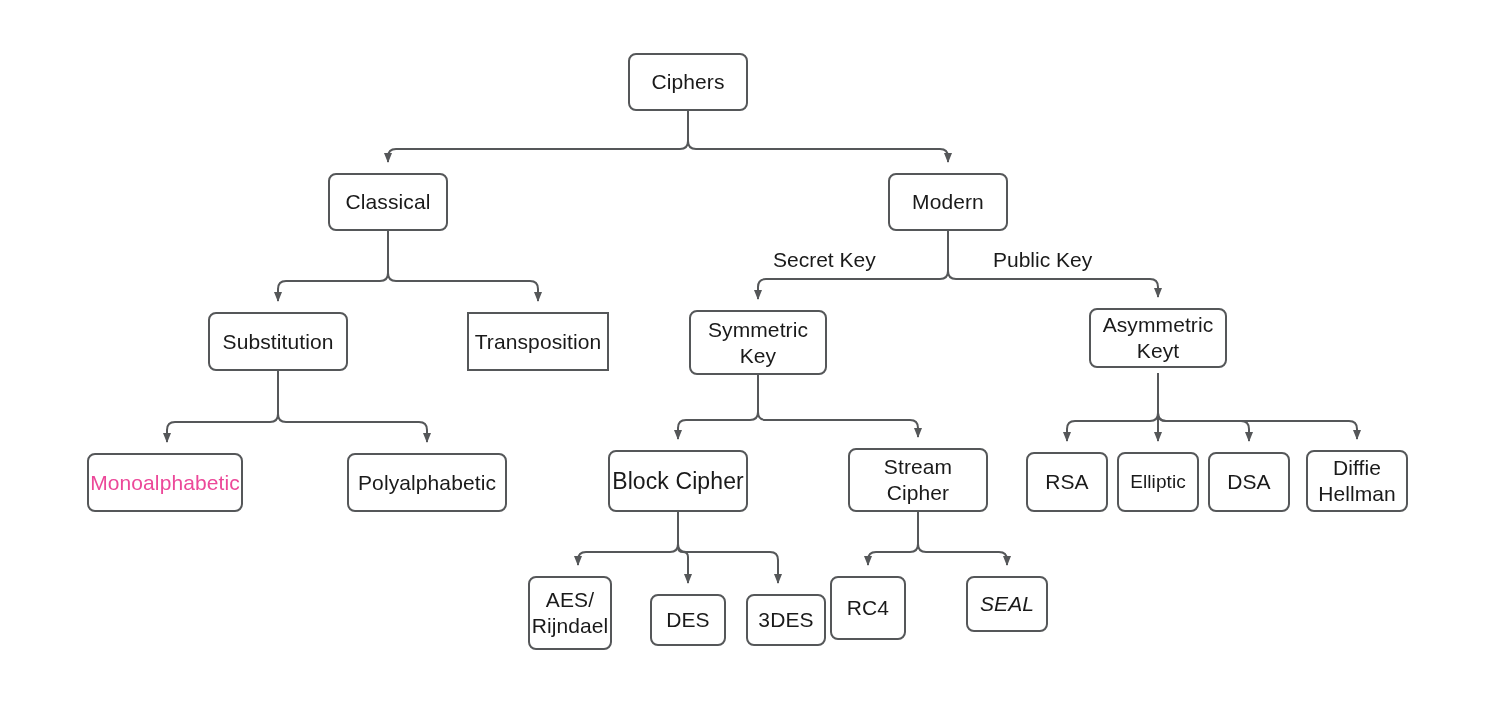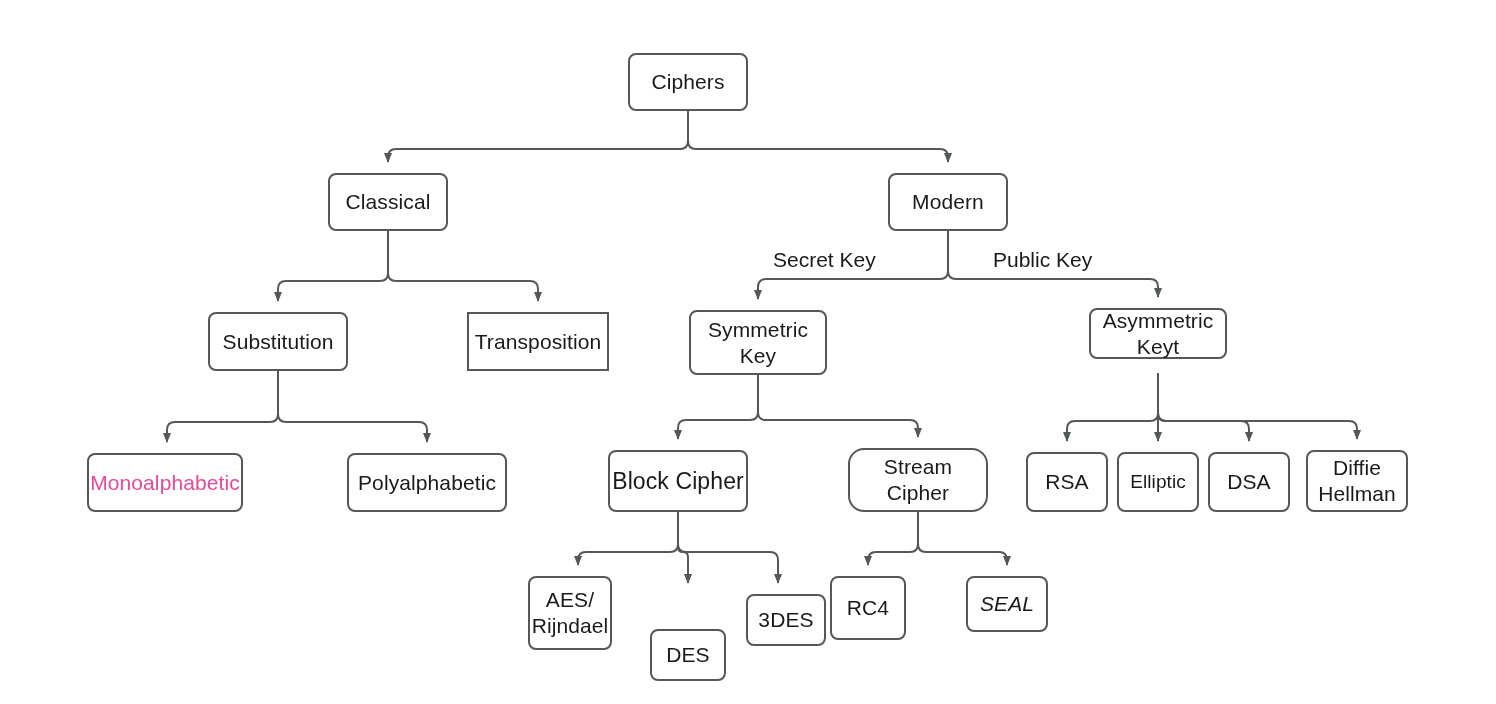--- a/index.html
+++ b/index.html
@@ -82,35 +82,35 @@
       </g>
   </svg>
   <div id="node-layer">
       <div class="node" style="left: 628px; top: 53px; width: 120px; height: 58px; border-color: rgb(85, 87, 89); background: rgb(255, 255, 255); color: rgb(26, 26, 26); border-width: 2px; border-radius: 8px; font-size: 21px;">Ciphers</div>
       <div class="node" style="left: 328px; top: 173px; width: 120px; height: 58px; border-color: rgb(85, 87, 89); background: rgb(255, 255, 255); color: rgb(26, 26, 26); border-width: 2px; border-radius: 8px; font-size: 21px;">Classical</div>
       <div class="node" style="left: 888px; top: 173px; width: 120px; height: 58px; border-color: rgb(85, 87, 89); background: rgb(255, 255, 255); color: rgb(26, 26, 26); border-width: 2px; border-radius: 8px; font-size: 21px;">Modern</div>
       <div class="node" style="left: 208px; top: 312px; width: 140px; height: 59px; border-color: rgb(85, 87, 89); background: rgb(255, 255, 255); color: rgb(26, 26, 26); border-width: 2px; border-radius: 8px; font-size: 21px;">Substitution</div>
       <div class="node" style="left: 467px; top: 312px; width: 142px; height: 59px; border-color: rgb(85, 87, 89); background: rgb(255, 255, 255); color: rgb(26, 26, 26); border-width: 2px; border-radius: 0; font-size: 21px;">Transposition</div>
       <div class="node" style="left: 689px; top: 310px; width: 138px; height: 65px; border-color: rgb(85, 87, 89); background: rgb(255, 255, 255); color: rgb(26, 26, 26); border-width: 2px; border-radius: 8px; font-size: 21px;">Symmetric
 Key</div>
-      <div class="node" style="left: 1089px; top: 308px; width: 138px; height: 51px; border-color: rgb(85, 87, 89); background: rgb(255, 255, 255); color: rgb(26, 26, 26); border-width: 2px; border-radius: 8px; font-size: 21px;">Asymmetric
+      <div class="node" style="left: 1089px; top: 308px; width: 138px; height: 60px; border-color: rgb(85, 87, 89); background: rgb(255, 255, 255); color: rgb(26, 26, 26); border-width: 2px; border-radius: 8px; font-size: 21px;">Asymmetric
 Keyt</div>
       <div class="node" style="left: 87px; top: 453px; width: 156px; height: 59px; border-color: rgb(85, 87, 89); background: rgb(255, 255, 255); color: #ec4899; border-width: 2px; border-radius: 8px; font-size: 21px;">Monoalphabetic</div>
       <div class="node" style="left: 347px; top: 453px; width: 160px; height: 59px; border-color: rgb(85, 87, 89); background: rgb(255, 255, 255); color: rgb(26, 26, 26); border-width: 2px; border-radius: 8px; font-size: 21px;">Polyalphabetic</div>
       <div class="node" style="left: 608px; top: 450px; width: 140px; height: 62px; border-color: rgb(85, 87, 89); background: rgb(255, 255, 255); color: rgb(26, 26, 26); border-width: 2px; border-radius: 8px; font-size: 23px;">Block Cipher</div>
-      <div class="node" style="left: 848px; top: 448px; width: 140px; height: 64px; border-color: rgb(85, 87, 89); background: rgb(255, 255, 255); color: rgb(26, 26, 26); border-width: 2px; border-radius: 16px; font-size: 21px;">Stream
+      <div class="node" style="left: 848px; top: 448px; width: 140px; height: 64px; border-color: rgb(85, 87, 89); background: rgb(255, 255, 255); color: rgb(26, 26, 26); border-width: 2px; border-radius: 8px; font-size: 21px;">Stream
 Cipher</div>
       <div class="node" style="left: 1026px; top: 452px; width: 82px; height: 60px; border-color: rgb(85, 87, 89); background: rgb(255, 255, 255); color: rgb(26, 26, 26); border-width: 2px; border-radius: 8px; font-size: 21px;">RSA</div>
       <div class="node" style="left: 1117px; top: 452px; width: 82px; height: 60px; border-color: rgb(85, 87, 89); background: rgb(255, 255, 255); color: rgb(26, 26, 26); border-width: 2px; border-radius: 8px; font-size: 19px;">Elliptic</div>
       <div class="node" style="left: 1208px; top: 452px; width: 82px; height: 60px; border-color: rgb(85, 87, 89); background: rgb(255, 255, 255); color: rgb(26, 26, 26); border-width: 2px; border-radius: 8px; font-size: 21px;">DSA</div>
       <div class="node" style="left: 1306px; top: 450px; width: 102px; height: 62px; border-color: rgb(85, 87, 89); background: rgb(255, 255, 255); color: rgb(26, 26, 26); border-width: 2px; border-radius: 8px; font-size: 21px;">Diffie
 Hellman</div>
       <div class="node" style="left: 528px; top: 576px; width: 84px; height: 74px; border-color: rgb(85, 87, 89); background: rgb(255, 255, 255); color: rgb(26, 26, 26); border-width: 2px; border-radius: 8px; font-size: 21px;">AES/
 Rijndael</div>
-      <div class="node" style="left: 650px; top: 594px; width: 76px; height: 52px; border-color: rgb(85, 87, 89); background: rgb(255, 255, 255); color: rgb(26, 26, 26); border-width: 2px; border-radius: 8px; font-size: 21px; margin-top: 35px;">DES</div>
+      <div class="node" style="left: 650px; top: 594px; width: 76px; height: 52px; border-color: rgb(85, 87, 89); background: rgb(255, 255, 255); color: rgb(26, 26, 26); border-width: 2px; border-radius: 8px; font-size: 21px;">DES</div>
       <div class="node" style="left: 738px; top: 594px; width: 80px; height: 52px; border-color: rgb(85, 87, 89); background: rgb(255, 255, 255); color: rgb(26, 26, 26); border-width: 2px; border-radius: 8px; font-size: 21px; margin-left: 8px;">3DES</div>
       <div class="node" style="left: 830px; top: 576px; width: 76px; height: 64px; border-color: rgb(85, 87, 89); background: rgb(255, 255, 255); color: rgb(26, 26, 26); border-width: 2px; border-radius: 8px; font-size: 21px;">RC4</div>
       <div class="node" style="left: 966px; top: 576px; width: 82px; height: 56px; border-color: rgb(85, 87, 89); background: rgb(255, 255, 255); color: rgb(26, 26, 26); border-width: 2px; border-radius: 8px; font-size: 21px; font-style: italic;">SEAL</div>
     </div>
   <div id="label-layer">
       <div class="edge-label" style="left: 773px; top: 249px; font-size: 21px; color: rgb(26, 26, 26);">Secret Key</div>
       <div class="edge-label" style="left: 993px; top: 249px; font-size: 21px; color: rgb(26, 26, 26);">Public Key</div>
     </div>
 </div>
 

